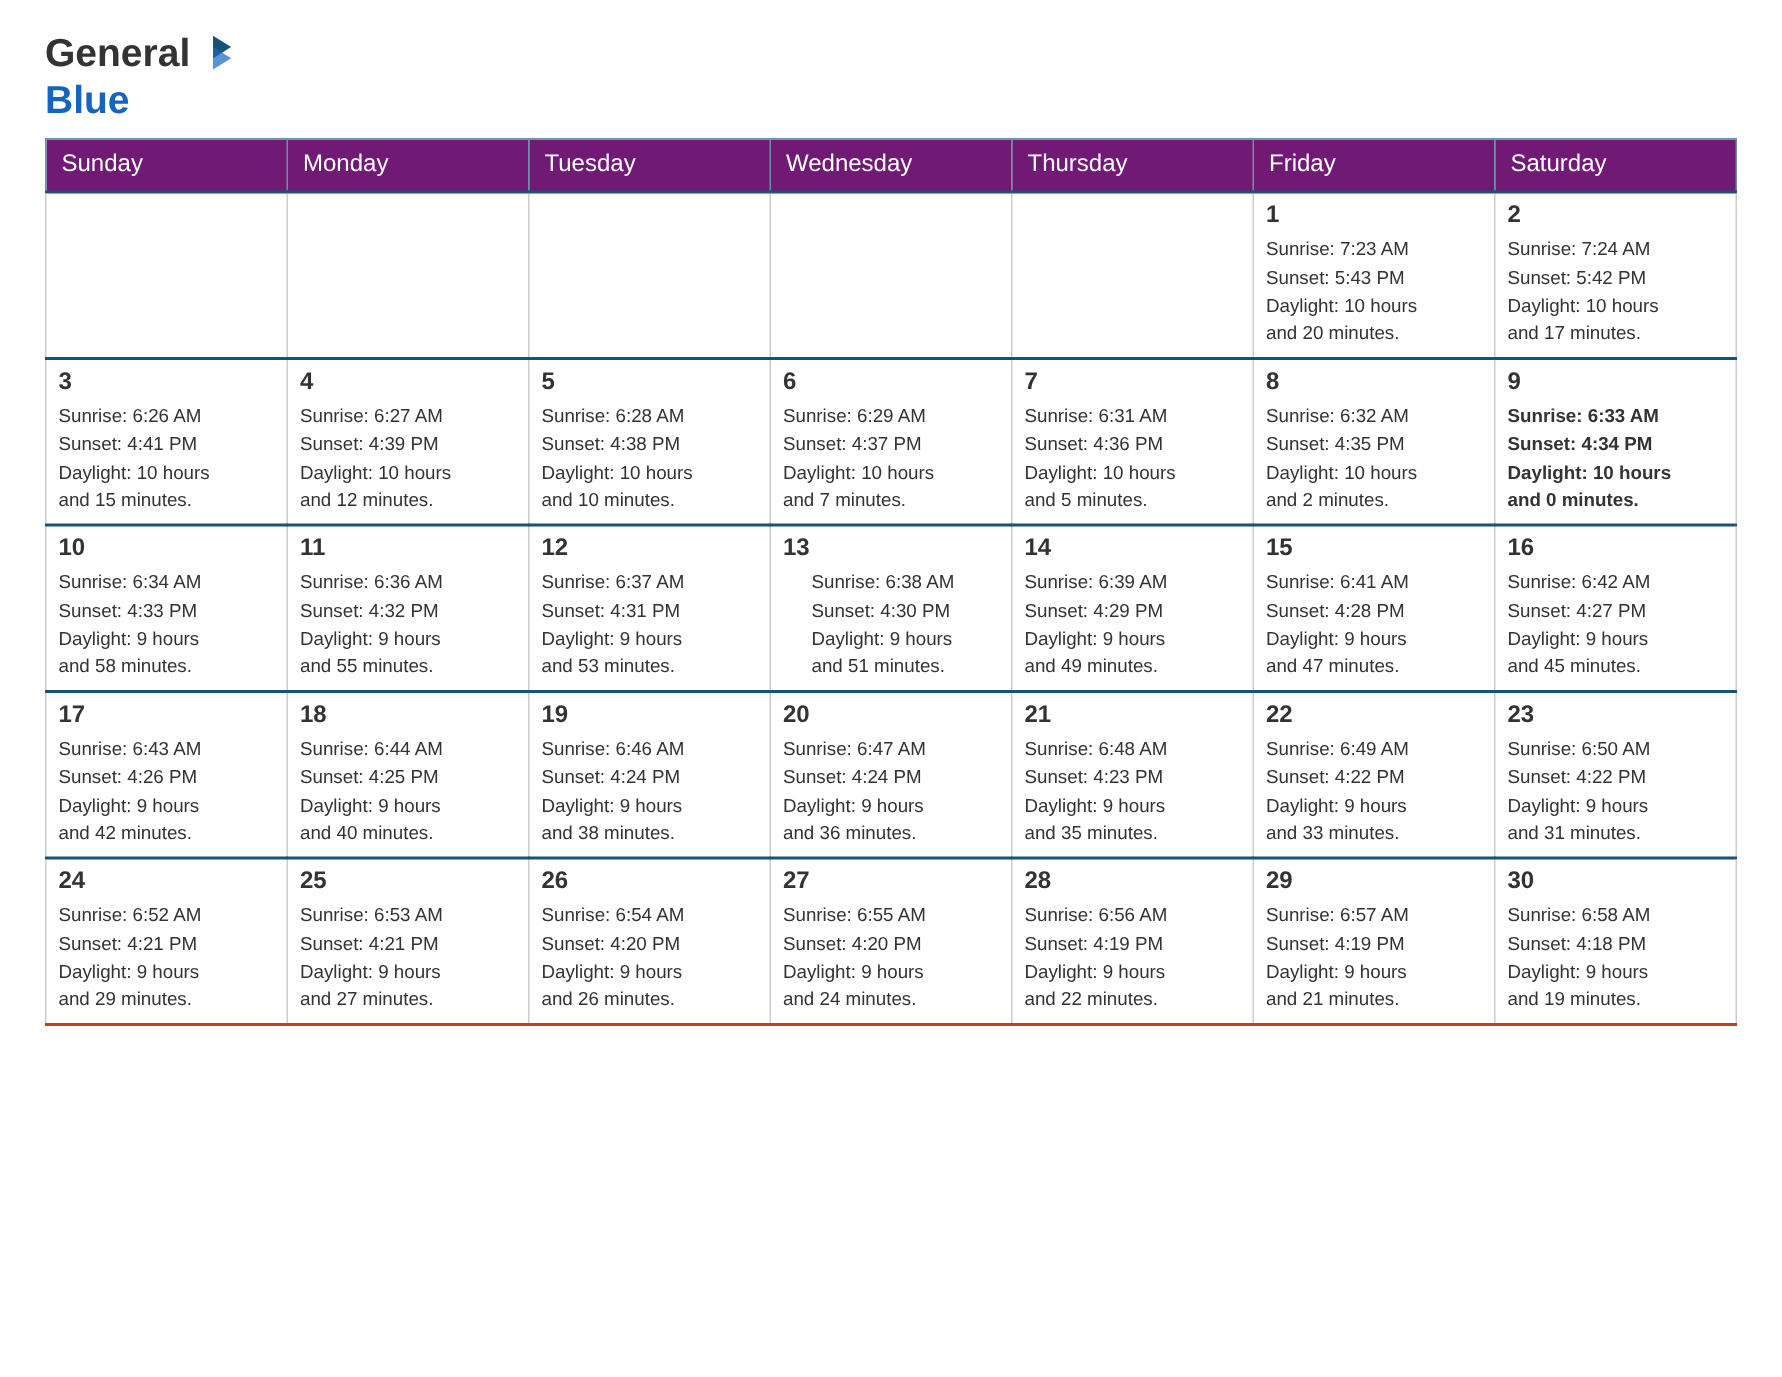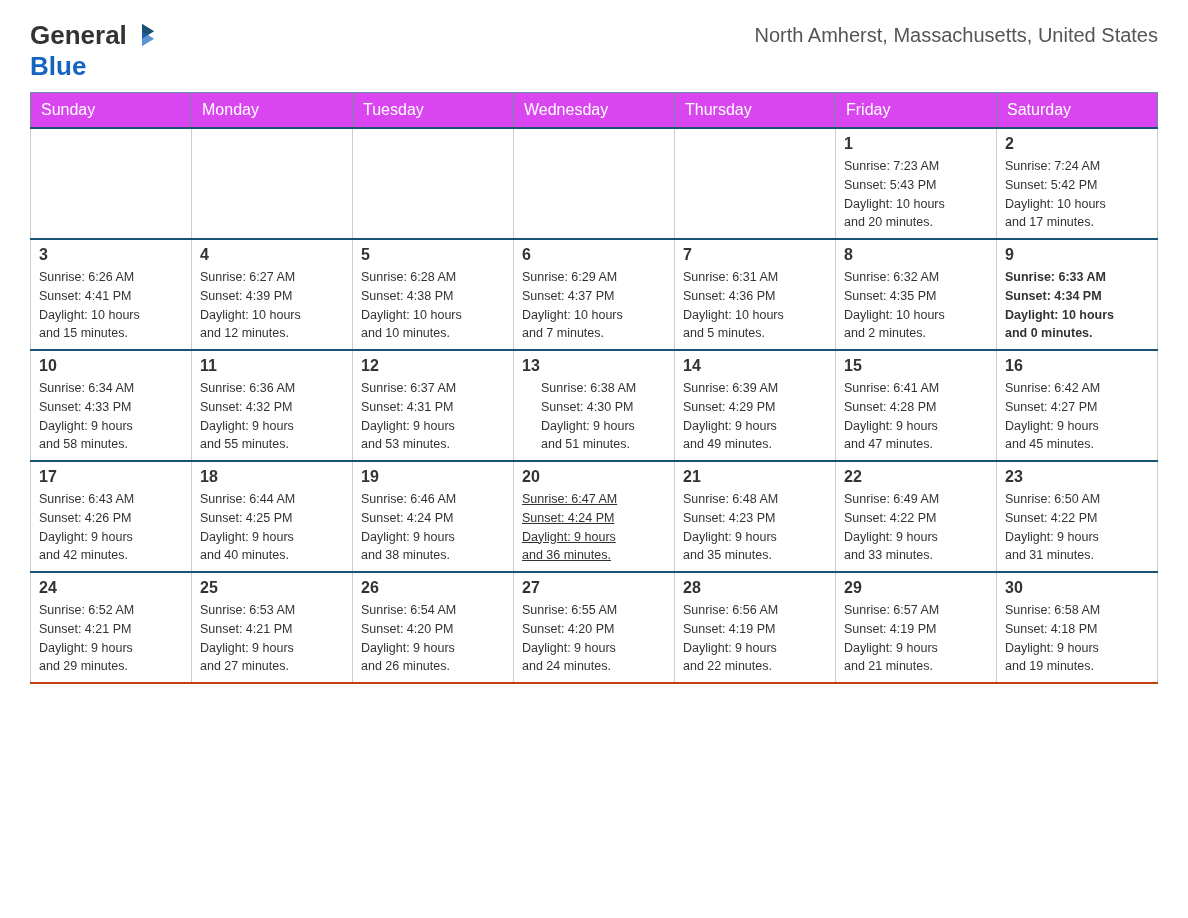--- a/index.html
+++ b/index.html
@@ -54,21 +54,21 @@
       color: #555;
       margin-top: 4px;
     }
     .calendar-table {
       width: 100%;
       border-collapse: collapse;
       border: 1px solid #999;
       margin-top: 10px;
     }
     .calendar-table th {
-      background-color: #d946ef;
+      background-color: #701a75;
       color: #fff;
       font-size: 16px;
       font-weight: normal;
       padding: 8px 10px;
       text-align: left;
       border: 1px solid #6a8fa8;
     }
     .calendar-table td {
       vertical-align: top;
       padding: 6px 8px;
@@ -107,21 +107,20 @@
     <div class="logo-text">
       <span class="logo-general">General</span>
       <svg class="logo-flag" viewBox="0 0 30 30">
         <polygon points="15,2 28,10 15,18" fill="#1a5276"></polygon>
         <polygon points="15,10 28,18 15,26" fill="#1565c0" opacity="0.7"></polygon>
       </svg>
     </div>
     <span class="logo-blue">Blue</span>
   </div>
   <div class="title-area">
-    <div class="location-subtitle">North Amherst, Massachusetts, United States</div>
   </div>
 </div>
 
 <table class="calendar-table">
   <thead>
     <tr>
     <th>Sunday</th>
         <th>Monday</th>
         <th>Tuesday</th>
         <th>Wednesday</th>
@@ -271,21 +270,21 @@
         </td>
         <td>
           <span class="day-number">19</span>
           <div class="day-info" style="white-space: pre-line;">Sunrise: 6:46 AM
 Sunset: 4:24 PM
 Daylight: 9 hours
 and 38 minutes.</div>
         </td>
         <td>
           <span class="day-number">20</span>
-          <div class="day-info" style="white-space: pre-line; text-decoration: underline;">Sunrise: 6:47 AM
+          <div class="day-info" style="white-space: pre-line;">Sunrise: 6:47 AM
 Sunset: 4:24 PM
 Daylight: 9 hours
 and 36 minutes.</div>
         </td>
         <td>
           <span class="day-number">21</span>
           <div class="day-info" style="white-space: pre-line;">Sunrise: 6:48 AM
 Sunset: 4:23 PM
 Daylight: 9 hours
 and 35 minutes.</div>

